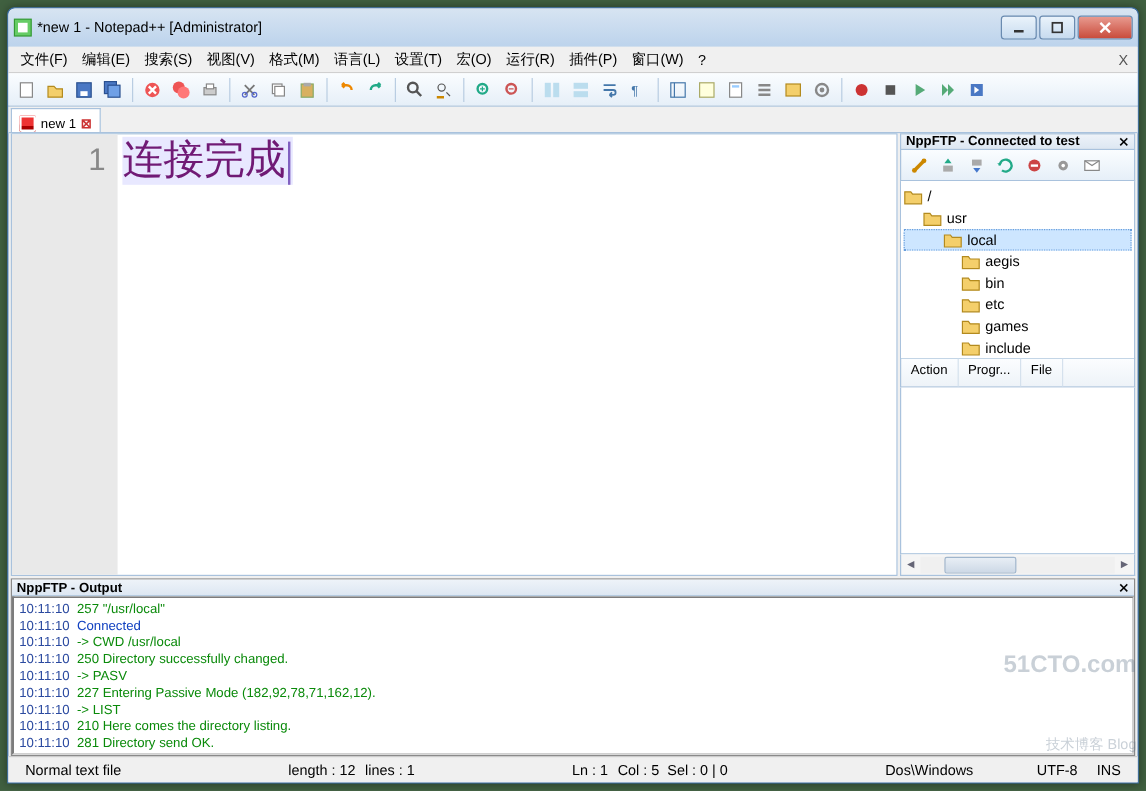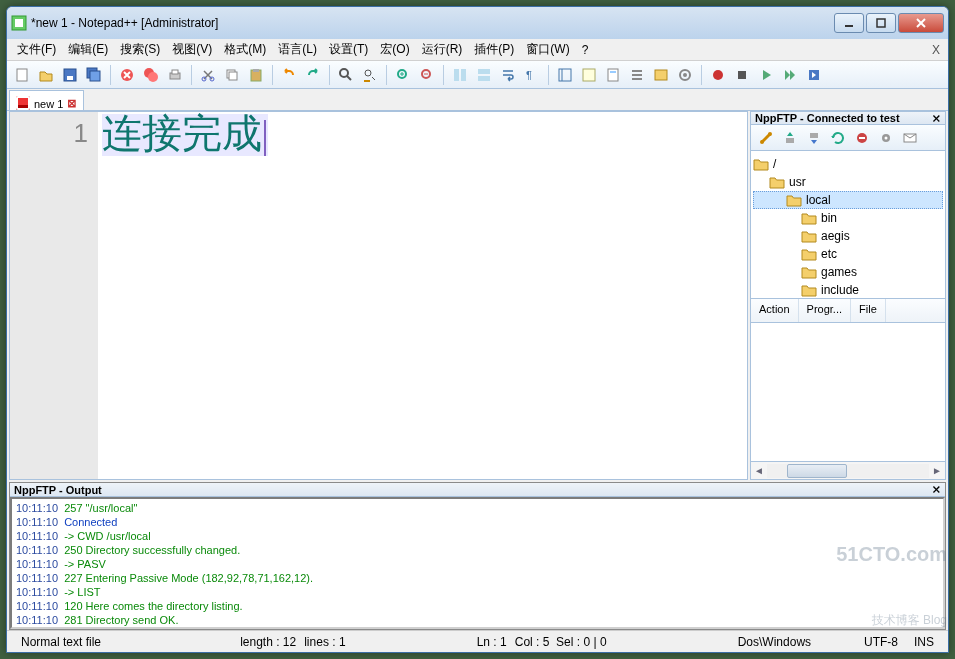--- a/index.html
+++ b/index.html
@@ -20,21 +20,21 @@
 .tb-btn{ width:22px; height:22px; display:flex; align-items:center; justify-content:center; border-radius:3px; }
 .tb-btn svg{display:block}
 .tabbar { height: 22px; background:#f0f0f0; display:flex; align-items:flex-end; padding-left:2px; border-bottom:1px solid #a9c2dd;}
 .tab { height:20px; background:#fff; border:1px solid #a9c2dd; border-bottom:none; display:flex; align-items:flex-end; padding:0 6px; gap:4px; font-size:11px; }
 .tab .disk{width:14px;height:14px;background:#e33;border-radius:2px;display:inline-block;box-shadow:inset 0 0 0 2px #fff, inset 0 -5px 0 #a00;}
 .tab .close{color:#c33;font-weight:bold;cursor:pointer;}
 .workarea { flex:1; display:flex; min-height:0; }
 .editor { flex:1; display:flex; background:#fff; border:1px solid #a9c2dd; margin:0 2px 2px 2px; min-width:0;}
 .gutter { width:88px; background:#e9e9e9; text-align:right; padding:6px 10px 0 0; font-family:Consolas,monospace; font-size:26px; color:#888;}
 .editcol { flex:1; padding:2px 4px; position:relative;}
-.editline { font-family:"SimSun","Microsoft YaHei",serif; font-size:40px; color:#0f766e; background:#e8e8ff; display:inline-block; line-height:40px; padding-right:2px;}
+.editline { font-family:"SimSun","Microsoft YaHei",serif; font-size:34px; color:#701a75; background:#e8e8ff; display:inline-block; line-height:40px; padding-right:2px;}
 .editline::after{content:"";display:inline-block;width:2px;height:36px;background:#8060c0;vertical-align:middle;margin-left:2px;}
 .sidepanel { width:196px; margin:0 2px 2px 0; display:flex; flex-direction:column; background:#f0f0f0;}
 .panel-title{ height:14px; background:linear-gradient(#eef3f9,#dde7f2); border:1px solid #a9c2dd; font-size:11px; font-family:"Courier New",monospace; display:flex; align-items:center; padding:0 4px; font-weight:bold;}
 .panel-title .x{margin-left:auto;cursor:pointer;}
 .panel-tb{ height:26px; border:1px solid #a9c2dd; border-top:none; background:linear-gradient(#fafdff,#e6eff8); display:flex; align-items:center; gap:6px; padding:0 6px;}
 .panel-tb .ic{width:18px;height:18px;display:flex;align-items:center;justify-content:center;}
 .tree{ flex:1; border:1px solid #a9c2dd; border-top:none; background:#fff; overflow:auto; font-size:12px; padding:4px 2px;}
 .tree .node{display:flex;align-items:center;gap:4px;height:18px;white-space:nowrap;}
 .tree .fold{width:16px;height:14px;display:inline-block;}
 .tree .sel{background:#cde6ff;border:1px dotted #6a9edb;}
@@ -375,27 +375,27 @@
           <div class="node sel" style="padding-left: 32px;">
             <span class="fold"><svg width="16" height="14">
                 <path d="M1 3h5l1.5 2H15v8H1z" fill="#f4cf6b" stroke="#b38a1e"></path>
               </svg></span>
             <span>local</span>
           </div>
           <div class="node" style="padding-left: 48px;">
             <span class="fold"><svg width="16" height="14">
                 <path d="M1 3h5l1.5 2H15v8H1z" fill="#f4cf6b" stroke="#b38a1e"></path>
               </svg></span>
+            <span>aegis</span>
+          </div>
+          <div class="node" style="padding-left: 48px;">
+            <span class="fold"><svg width="16" height="14">
+                <path d="M1 3h5l1.5 2H15v8H1z" fill="#f4cf6b" stroke="#b38a1e"></path>
+              </svg></span>
             <span>bin</span>
-          </div>
-          <div class="node" style="padding-left: 48px;">
-            <span class="fold"><svg width="16" height="14">
-                <path d="M1 3h5l1.5 2H15v8H1z" fill="#f4cf6b" stroke="#b38a1e"></path>
-              </svg></span>
-            <span>aegis</span>
           </div>
           <div class="node" style="padding-left: 48px;">
             <span class="fold"><svg width="16" height="14">
                 <path d="M1 3h5l1.5 2H15v8H1z" fill="#f4cf6b" stroke="#b38a1e"></path>
               </svg></span>
             <span>etc</span>
           </div>
           <div class="node" style="padding-left: 48px;">
             <span class="fold"><svg width="16" height="14">
                 <path d="M1 3h5l1.5 2H15v8H1z" fill="#f4cf6b" stroke="#b38a1e"></path>
@@ -431,21 +431,21 @@
       <span class="x">⨯</span>
     </div>
     <div class="outlog" id="outlog">
         <div><span class="t">10:11:10</span>  <span class="g">257 "/usr/local"</span></div>
         <div><span class="t">10:11:10</span>  <span class="b">Connected</span></div>
         <div><span class="t">10:11:10</span>  <span class="g">-&gt; CWD /usr/local</span></div>
         <div><span class="t">10:11:10</span>  <span class="g">250 Directory successfully changed.</span></div>
         <div><span class="t">10:11:10</span>  <span class="g">-&gt; PASV</span></div>
         <div><span class="t">10:11:10</span>  <span class="g">227 Entering Passive Mode (182,92,78,71,162,12).</span></div>
         <div><span class="t">10:11:10</span>  <span class="g">-&gt; LIST</span></div>
-        <div><span class="t">10:11:10</span>  <span class="g">120 Here comes the directory listing.</span></div>
+        <div><span class="t">10:11:10</span>  <span class="g">210 Here comes the directory listing.</span></div>
         <div><span class="t">10:11:10</span>  <span class="g">281 Directory send OK.</span></div>
       </div>
   </div>
 
   <div class="status">
     <span class="cell">Normal text file</span>
     <span class="grow"></span>
     <span class="cell">length : 12</span>
     <span>lines : 1</span>
     <span class="grow"></span>

